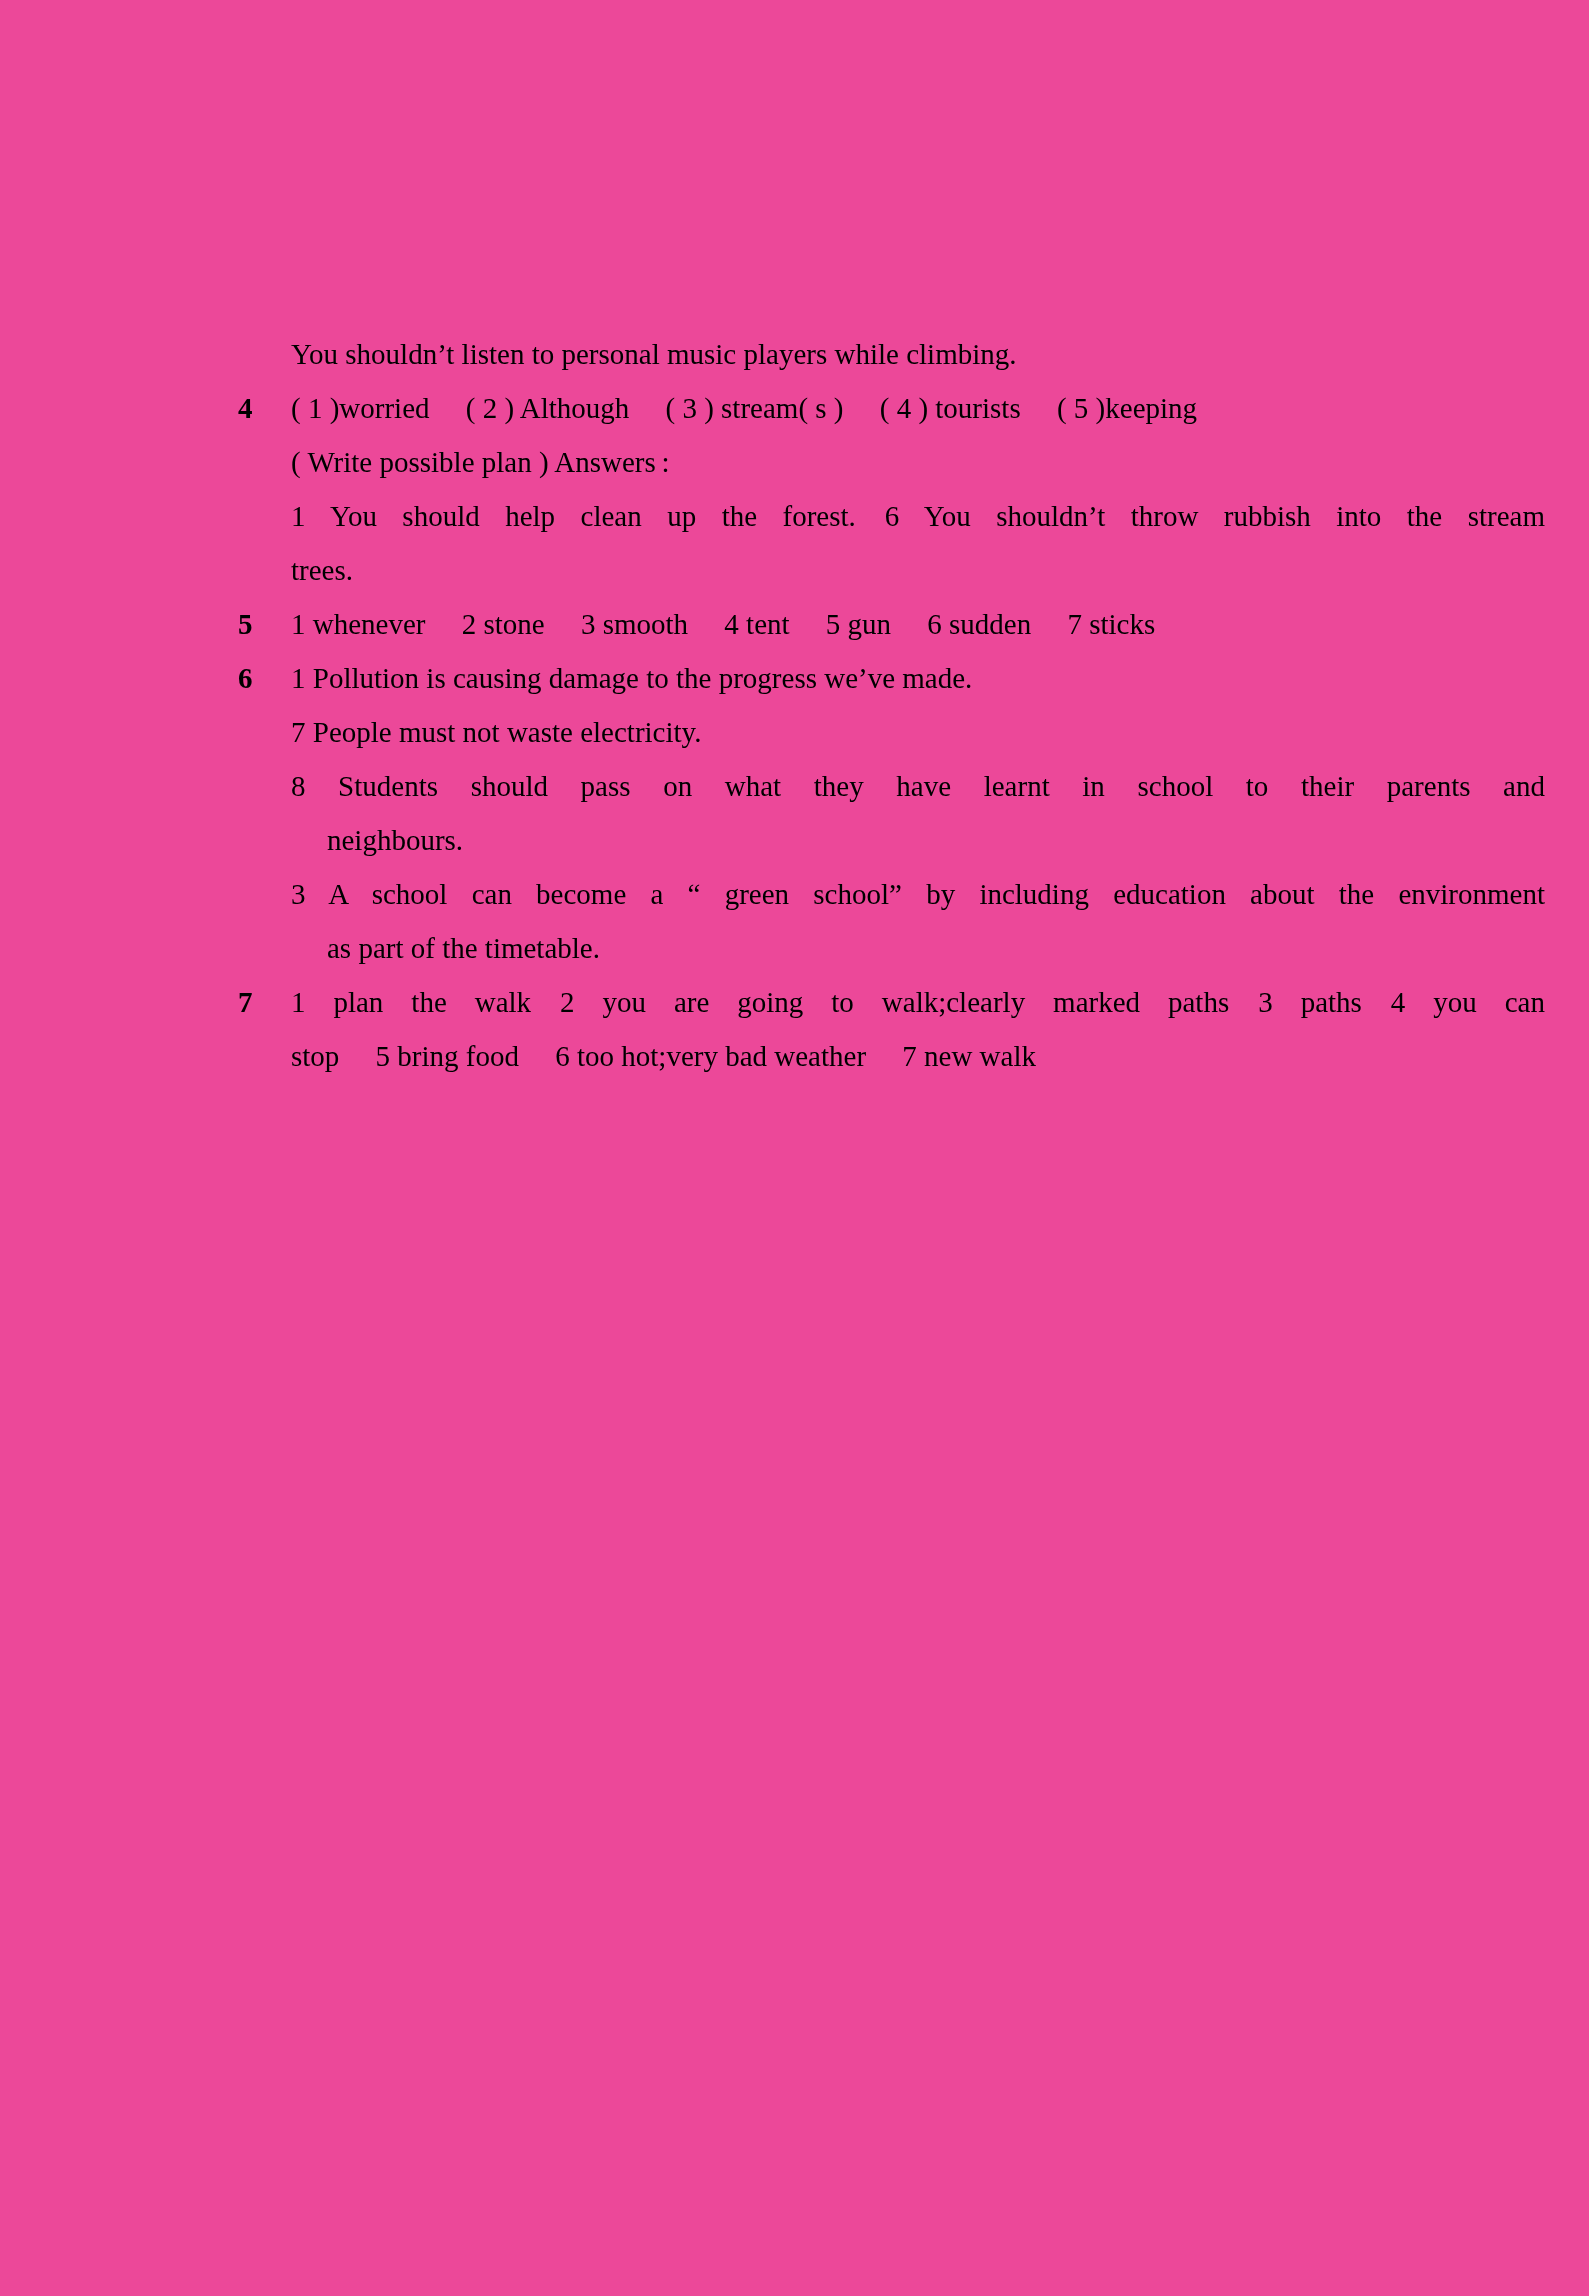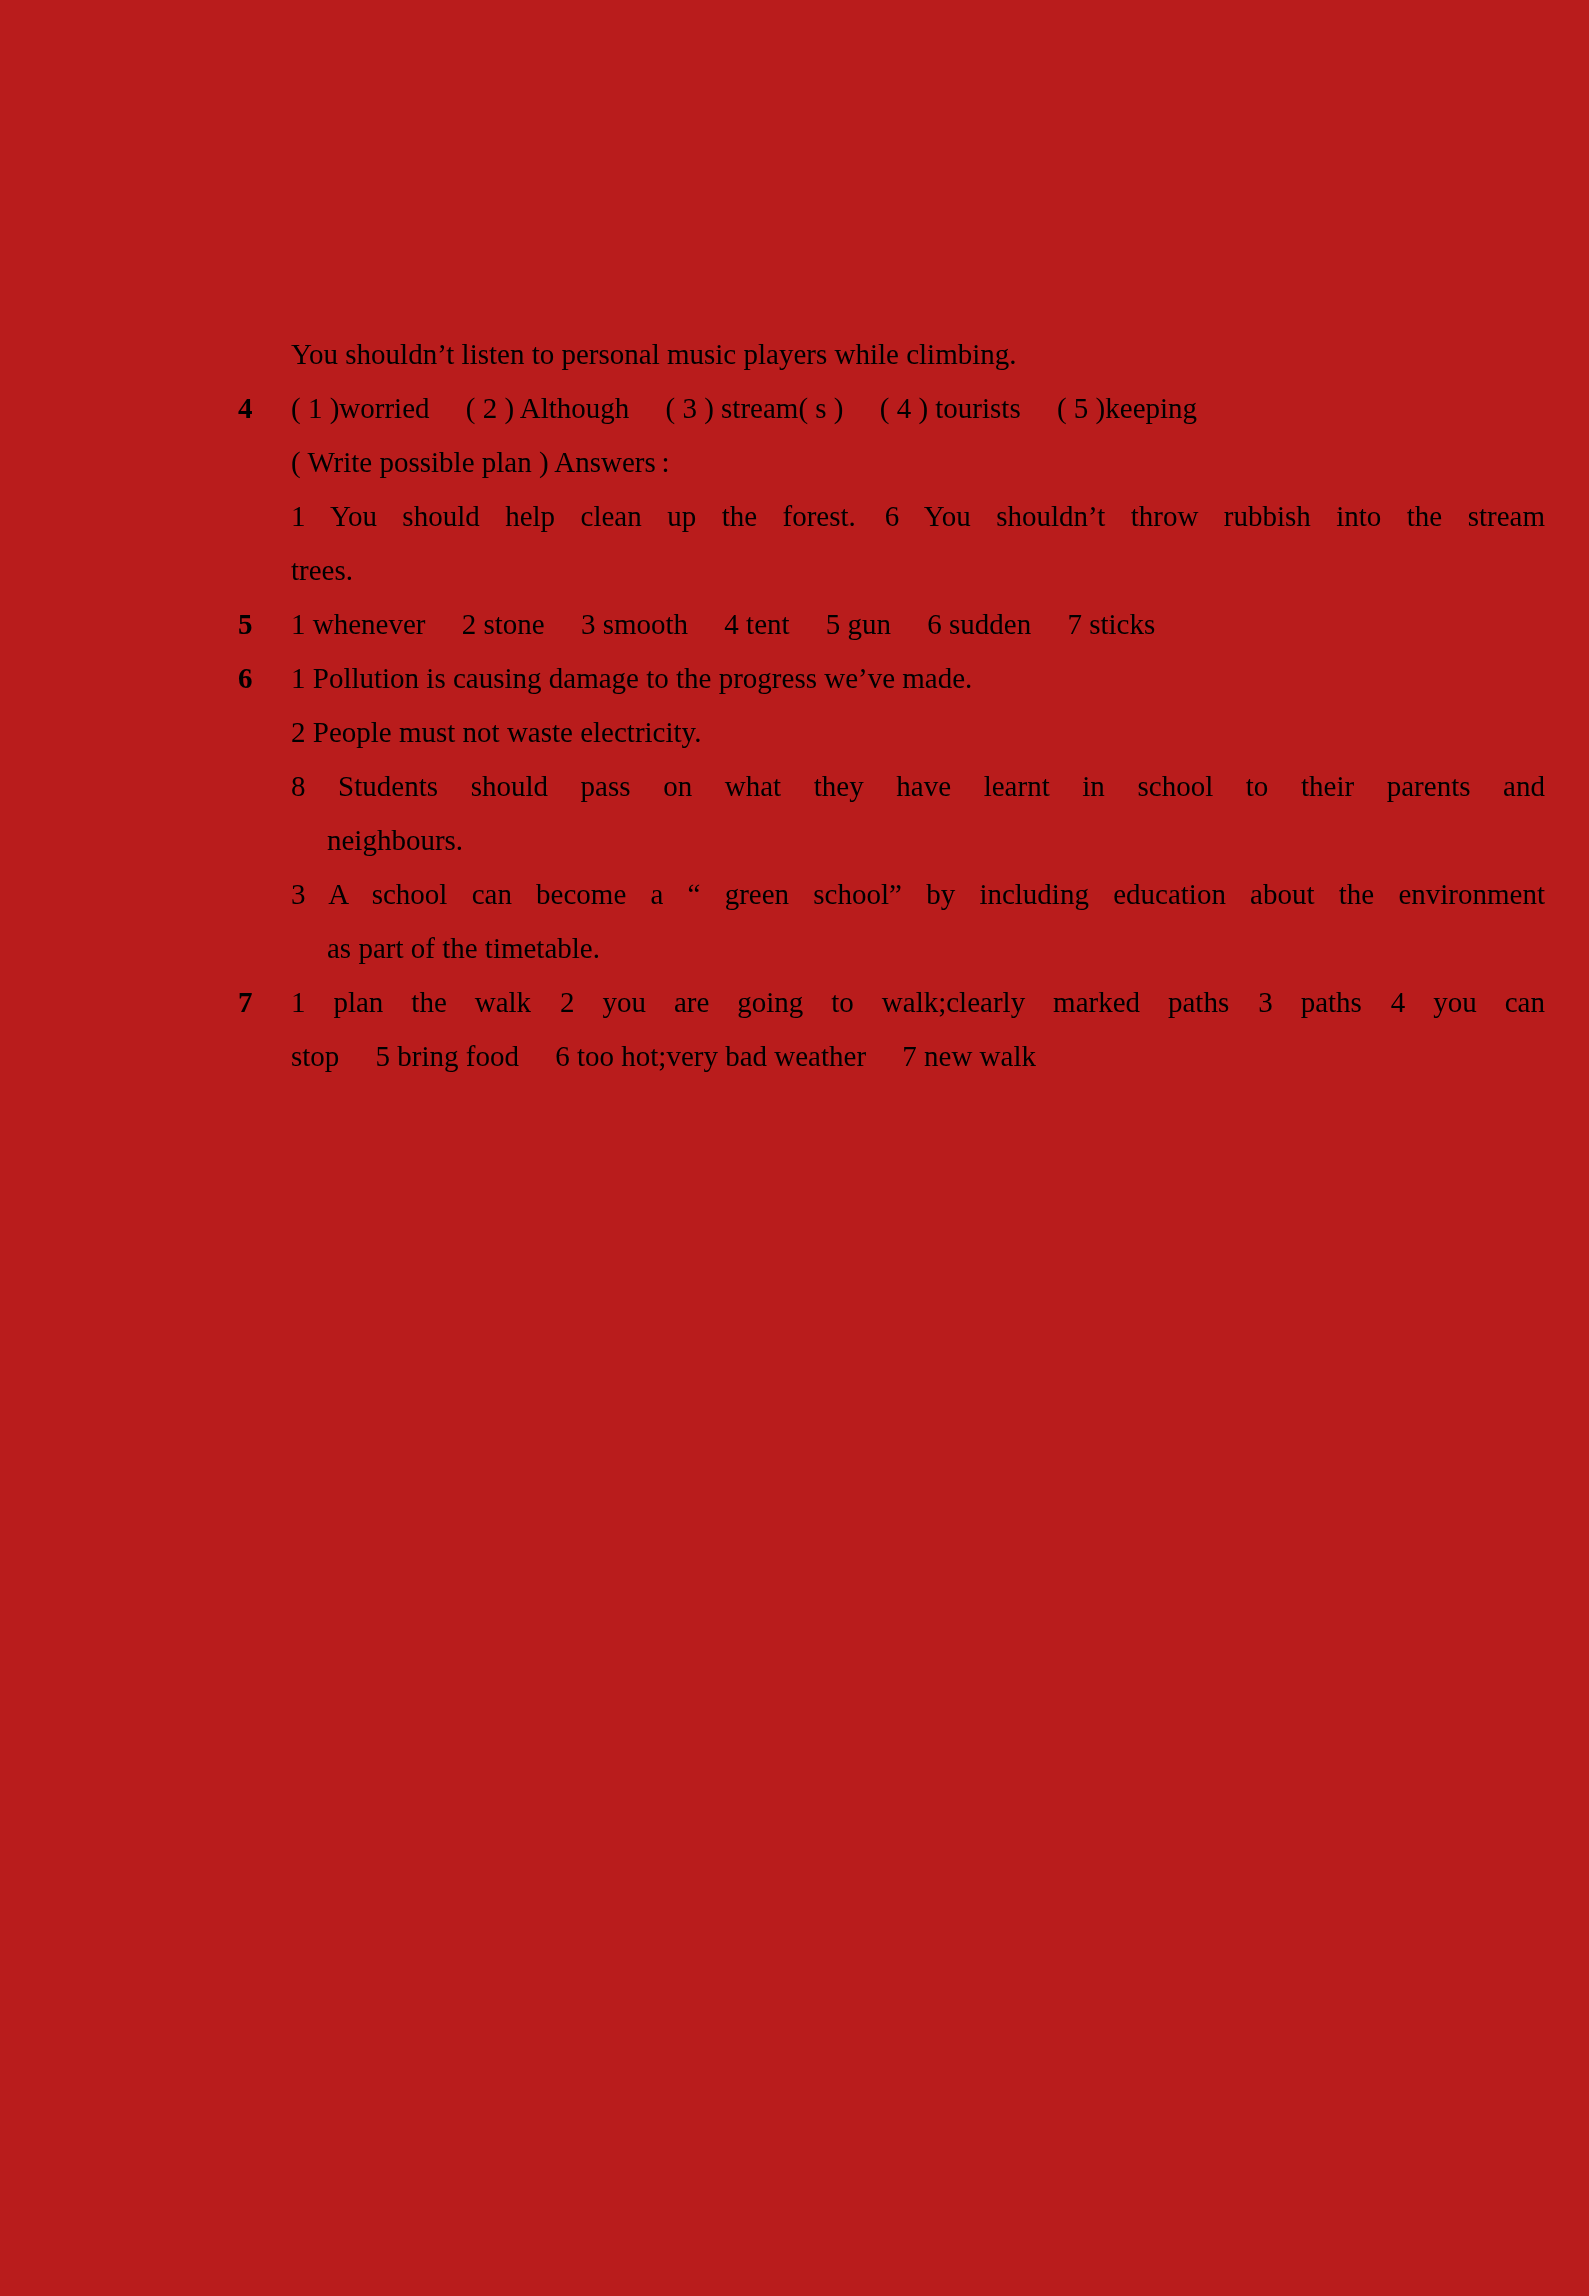--- a/index.html
+++ b/index.html
@@ -4,21 +4,21 @@
 <style>
   html, body {
     margin: 0;
     padding: 0;
     background: #ffffff;
   }
   .page {
     position: relative;
     width: 1589px;
     height: 2297px;
-    background: #b91c1c;
+    background: #ec4899;
     color: #000000;
     font-family: "Liberation Serif", "DejaVu Serif", serif;
     font-size: 29px;
     overflow: hidden;
   }
   .content {
     position: absolute;
     left: 238px;
     top: 327px;
     width: 1307px;
@@ -83,21 +83,21 @@
       <div class="text">1 whenever  2 stone  3 smooth  4 tent  5 gun  6 sudden  7 sticks</div>
     </div>
 
     <div class="row">
       <div class="num">6</div>
       <div class="text">1 Pollution is causing damage to the progress we’ve made.</div>
     </div>
 
     <div class="row">
       <div class="num"></div>
-      <div class="text">2 People must not waste electricity.</div>
+      <div class="text">7 People must not waste electricity.</div>
     </div>
 
     <div class="row">
       <div class="num"></div>
       <div class="text justify">8 Students should pass on what they have learnt in school to their parents and</div>
     </div>
 
     <div class="row">
       <div class="num"></div>
       <div class="text indent">neighbours.</div>

